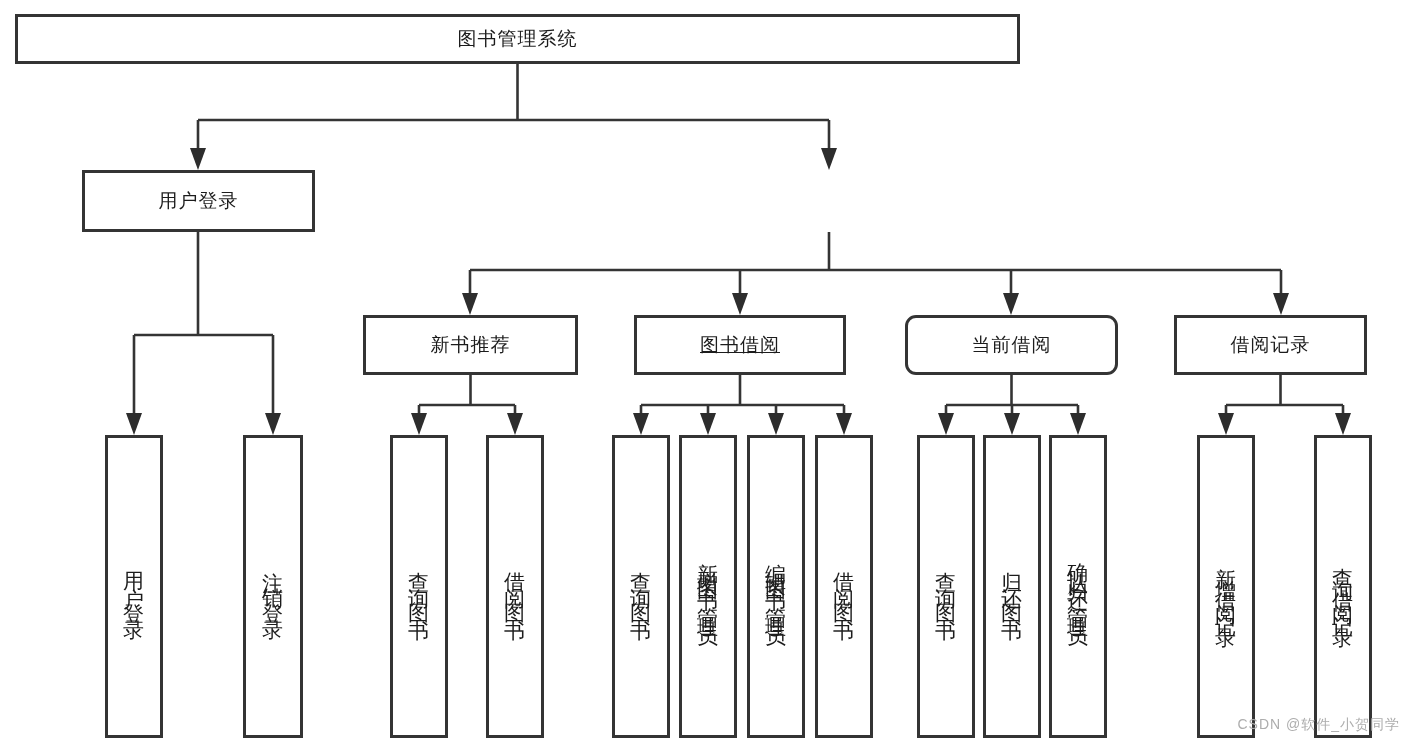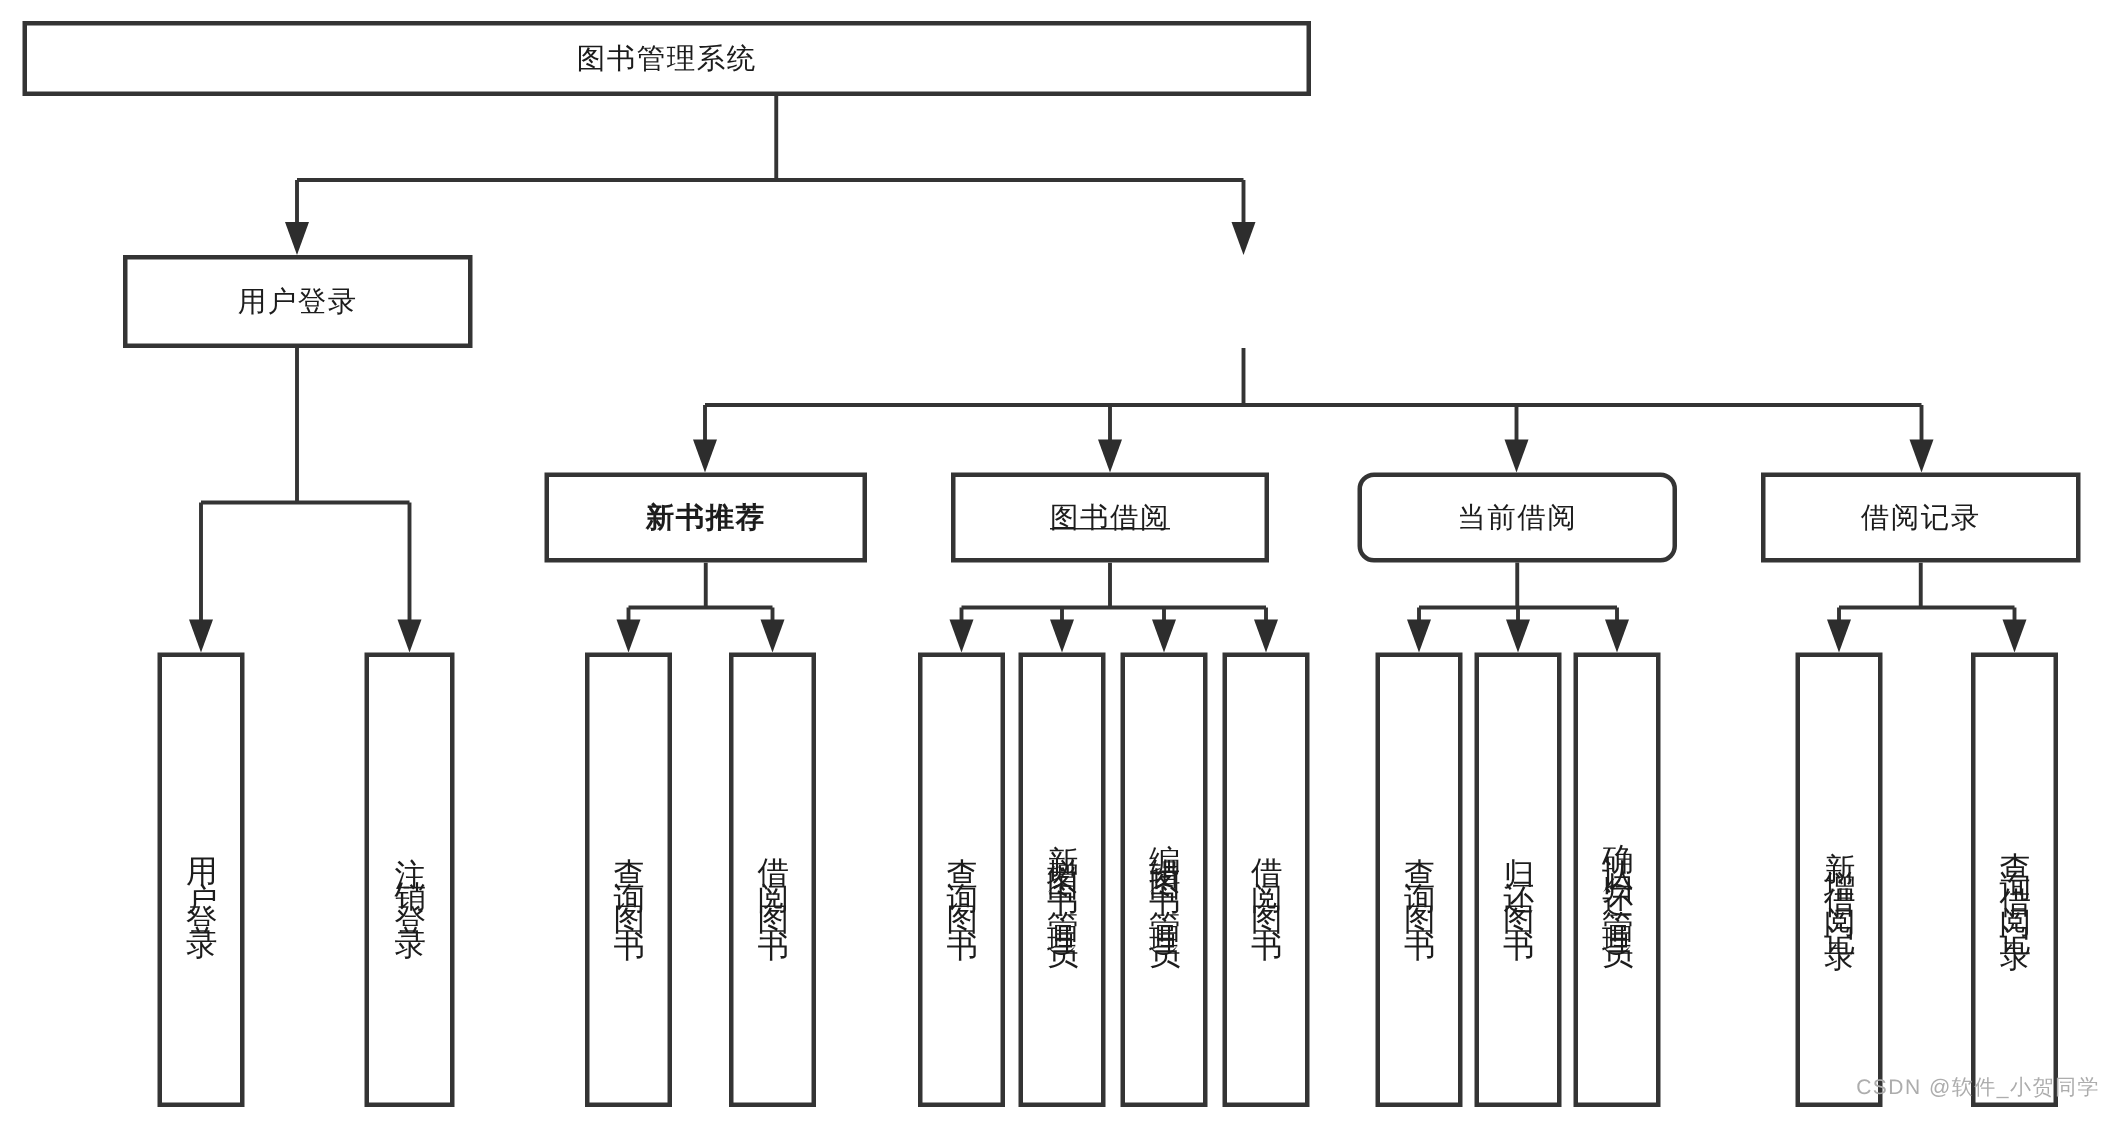--- a/index.html
+++ b/index.html
@@ -115,38 +115,38 @@
 
       <polygon points="938,413 954,413 946,435"></polygon>
       <polygon points="1004,413 1020,413 1012,435"></polygon>
       <polygon points="1070,413 1086,413 1078,435"></polygon>
 
       <polygon points="1218,413 1234,413 1226,435"></polygon>
       <polygon points="1335,413 1351,413 1343,435"></polygon>
     </g>
   </svg>
 
-  <div class="node" style="left:15px;top:14px;width:859px;height:50px;">
+  <div class="node" style="left:15px;top:14px;width:1005px;height:50px;">
     <span>图书管理系统</span>
   </div>
 
   <div class="node" style="left:82px;top:170px;width:233px;height:62px;">
     <span>用户登录</span>
   </div>
 
-  <div class="node" style="left:363px;top:315px;width:215px;height:60px;font-weight:bold;">
+  <div class="node" style="left:363px;top:315px;width:215px;height:60px;">
     <span>新书推荐</span>
   </div>
   <div class="node" style="left:634px;top:315px;width:212px;height:60px;text-decoration:underline;">
     <span>图书借阅</span>
   </div>
   <div class="node" style="left:905px;top:315px;width:213px;height:60px;border-radius:11px;">
     <span>当前借阅</span>
   </div>
-  <div class="node" style="left:1174px;top:315px;width:213px;height:60px;text-align:center;">
+  <div class="node" style="left:1174px;top:315px;width:193px;height:60px;text-align:center;">
     <span>借阅记录</span>
   </div>
 
   <div class="node v-node" style="left:105px;top:435px;width:58px;height:303px;">
     <span class="v-label">用户登录</span>
   </div>
   <div class="node v-node" style="left:243px;top:435px;width:60px;height:303px;">
     <span class="v-label">注销登录</span>
   </div>
 

